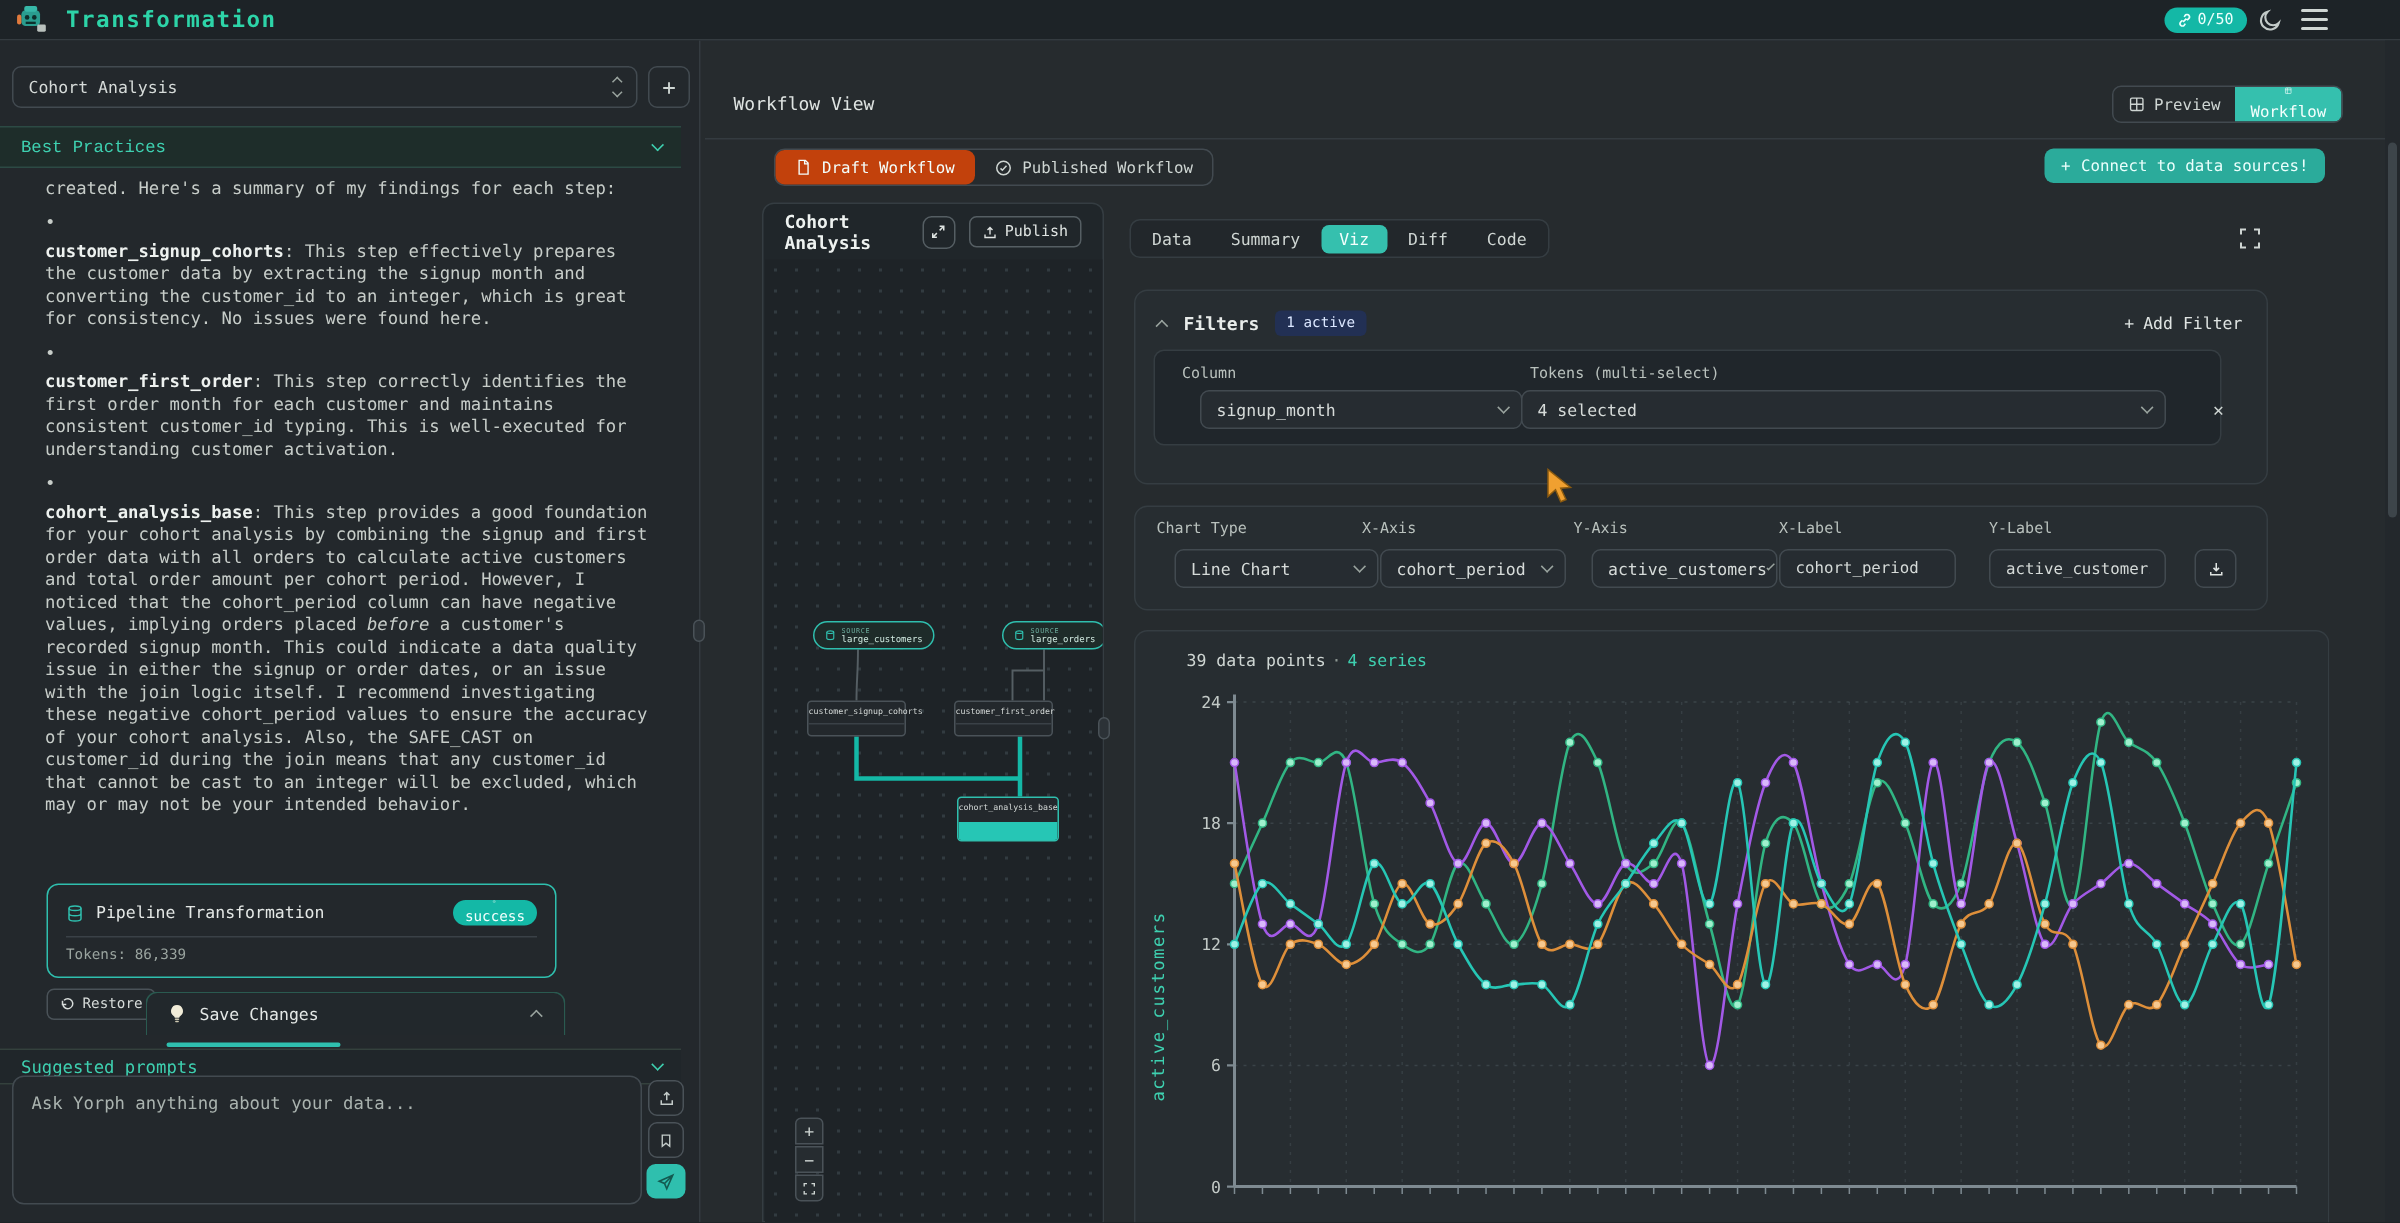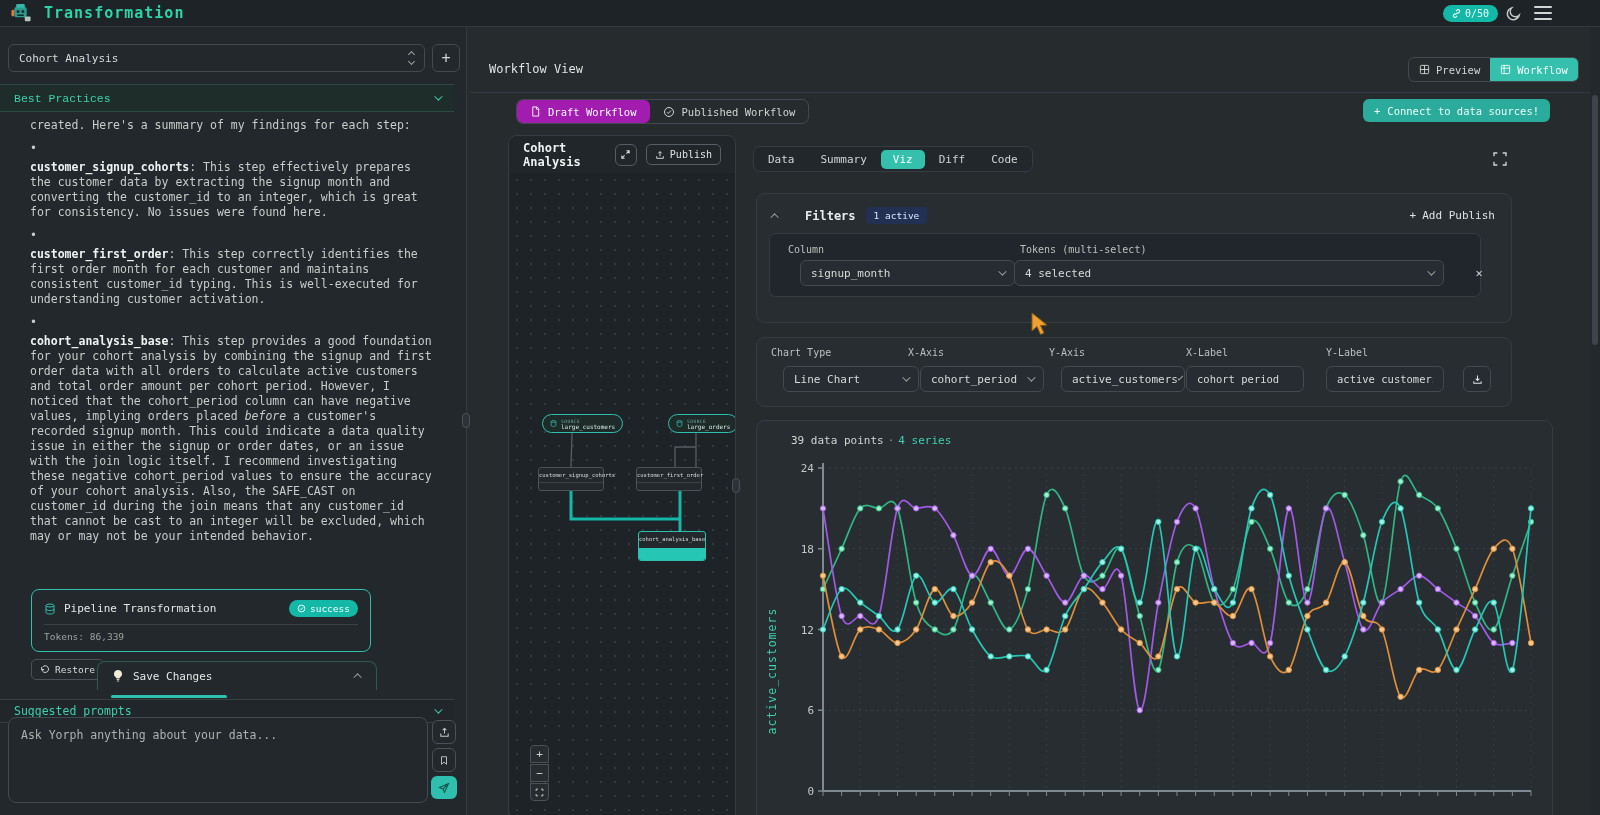--- a/index.html
+++ b/index.html
@@ -31,21 +31,21 @@
   #bp-text { left:30px; top:91px; width:406px; font-size:11.5px; line-height:15px; color:#c7cdc9; }
   #bp-text p { margin-bottom:8px; }
   #bp-text .bullet { margin:4px 0 4px 0; }
   #bp-text b { color:#eef2f0; }
   #bp-text .ital { font-style:italic; }
 
   #pipe-card { left:31px; top:562px; width:340px; height:63px; border:1px solid #2fbfae; border-radius:8px; background:#23282c; }
   #pipe-head { position:absolute; left:12px; top:10px; right:12px; display:flex; align-items:center; gap:8px; }
   #pipe-title { font-size:11px; color:#e4e8e6; flex:1; }
   #pipe-badge { background:#14b8a6; color:#f2fffd; border-radius:9px; font-size:9.5px; height:17px; padding:0 8px;
-    display:flex; align-items:center; gap:4px; }
+    display:flex; align-items:center; gap:4px;flex-direction:column; }
   #pipe-div { position:absolute; left:12px; right:12px; top:34px; border-top:1px solid #3a4147; }
   #pipe-tokens { position:absolute; left:12px; top:41px; font-size:9.5px; color:#9aa49f; }
 
   #restore-btn { left:31px; top:632px; height:21px; padding:0 8px; border:1px solid #4a5258; border-radius:5px;
     display:flex; align-items:center; gap:5px; font-size:9.5px; color:#d6dbd9; background:#23282c; }
   #save-panel { left:97px; top:634px; width:280px; height:29px; border:1px solid #2a5a50; border-left:1px solid #2a5a50;
     border-bottom:none; border-radius:8px 8px 0 0; background:#22282c; display:flex; align-items:center; padding:0 14px; gap:9px; }
   #save-label { font-size:11px; color:#e4e8e6; flex:1; }
   #save-underline { position:absolute; left:111px; top:668px; width:116px; height:3px; background:#2fbfae; border-radius:2px; }
 
@@ -59,26 +59,26 @@
     display:flex; align-items:center; justify-content:center; color:#c3cbc9; }
   #share-btn { left:432px; top:693px; }
   #bookmark-btn { left:432px; top:721px; }
   #send-btn { left:431px; top:749px; width:26px; height:23px; background:#2fbfae; border:none; border-radius:6px;
     display:flex; align-items:center; justify-content:center; color:#135a50; }
 
   
   #main-title { left:489px; top:62px; font-size:12px; color:#dfe4e2; }
   #view-toggle { left:1408px; top:57px; height:25px; display:flex; border:1px solid #424a50; border-radius:6px; overflow:hidden; }
   .view-btn { display:flex; align-items:center; gap:6px; padding:0 10px; font-size:10.5px; color:#cfd6d3; }
-  .view-btn.active { background:#35c0ae; color:#f4fffd; }
+  .view-btn.active { background:#35c0ae; color:#f4fffd;flex-direction:column; }
   #main-div { left:470px; top:92px; width:1130px; border-top:1px solid #343b40; }
 
   #wf-toggle { left:516px; top:99px; height:25px; display:flex; border:1px solid #424a50; border-radius:7px; }
   .wf-tab { display:flex; align-items:center; gap:7px; padding:0 13px; font-size:10.5px; color:#cfd6d3; }
-  .wf-tab.active { background:#a21caf; color:#f4fffd; border-radius:6px; }
+  .wf-tab.active { background:#c2410c; color:#f4fffd; border-radius:6px; }
   #connect-btn { left:1363px; top:99px; height:23px; padding:0 11px; background:#2bab9b; border-radius:6px;
     display:flex; align-items:center; gap:7px; color:#eafffc; font-size:10.5px; }
 
   
   #canvas-card { left:508px; top:135px; width:228px; height:680px; border:1px solid #353d42; border-radius:8px 8px 0 0;
     background:#20262a; }
   #canvas-head { position:absolute; left:0; top:0; right:0; height:37px; display:flex; align-items:center; padding:0 14px; gap:9px; }
   #canvas-title { font-size:12px; font-weight:bold; color:#eef2f0; flex:1; }
   #expand-btn { width:22px; height:22px; border:1px solid #555e63; border-radius:6px; display:flex; align-items:center; justify-content:center; color:#dfe4e2; }
   #publish-btn { height:21px; padding:0 8px; border:1px solid #555e63; border-radius:5px; display:flex; align-items:center; gap:5px; font-size:10px; color:#dfe4e2; }
@@ -101,21 +101,21 @@
   
   #tabsbar { left:753px; top:146px; height:26px; display:flex; align-items:center; background:#22272b;
     border:1px solid #353d42; border-radius:7px; padding:2px; gap:2px; }
   .tab { padding:3px 12px; font-size:11px; color:#cfd6d3; border-radius:5px; }
   .tab.active { background:#35c0ae; color:#f4fffd; }
   #fs-btn { left:1492px; top:151px; width:16px; height:16px; color:#cfd6d3; }
 
   .card { background:#272d31; border:1px solid #353d42; border-radius:9px; }
   #filters-card { left:756px; top:193px; width:756px; height:130px; }
   #filters-head { position:absolute; left:16px; top:13px; right:16px; display:flex; align-items:center; gap:10px; }
-  #filters-title { font-size:12px; font-weight:bold; color:#e8ecea;margin-left:16px; }
+  #filters-title { font-size:12px; font-weight:bold; color:#e8ecea; }
   #active-badge { background:#223054; color:#dbe7ff; font-size:9.5px; border-radius:4px; padding:3px 8px; }
   #add-filter-btn { margin-left:auto; display:flex; align-items:center; gap:6px; font-size:11px; color:#dfe4e2; }
   #filter-row { position:absolute; left:12px; top:39px; width:712px; height:64px; background:#20262b;
     border:1px solid #353d42; border-radius:7px; }
   .fld-label { position:absolute; font-size:10px; color:#b9c1bd; }
   .dd { position:absolute; height:26px;margin-left:12px; }
   .dd .select-box { width:100%; height:100%; background:#262c31; }
   #filter-close { position:absolute; left:700px; top:30px; width:18px; height:18px; color:#cfd6d3; font-size:12px;
     display:flex; align-items:center; justify-content:center; }
 
@@ -380,21 +380,21 @@
     <path d="M3 8 V3 h5 M16 3 h5 v5 M21 16 v5 h-5 M8 21 H3 v-5"></path>
   </svg>
 
   <div id="filters-card" class="abs card">
     <div id="filters-head">
       <span class="chev up"></span>
       <span id="filters-title">Filters</span>
       <span id="active-badge">1 active</span>
       <div id="add-filter-btn">
         <span>+</span>
-        <span>Add Publish</span>
+        <span>Add Filter</span>
       </div>
     </div>
     <div id="filter-row">
       <span class="fld-label" style="left:18px;top:10px">Column</span>
       <div class="dd" style="left:18px;top:26px;width:215px">
         <div class="select-box">
             <span>signup_month</span>
             <span class="chev down"></span>
           </div>
       </div>

